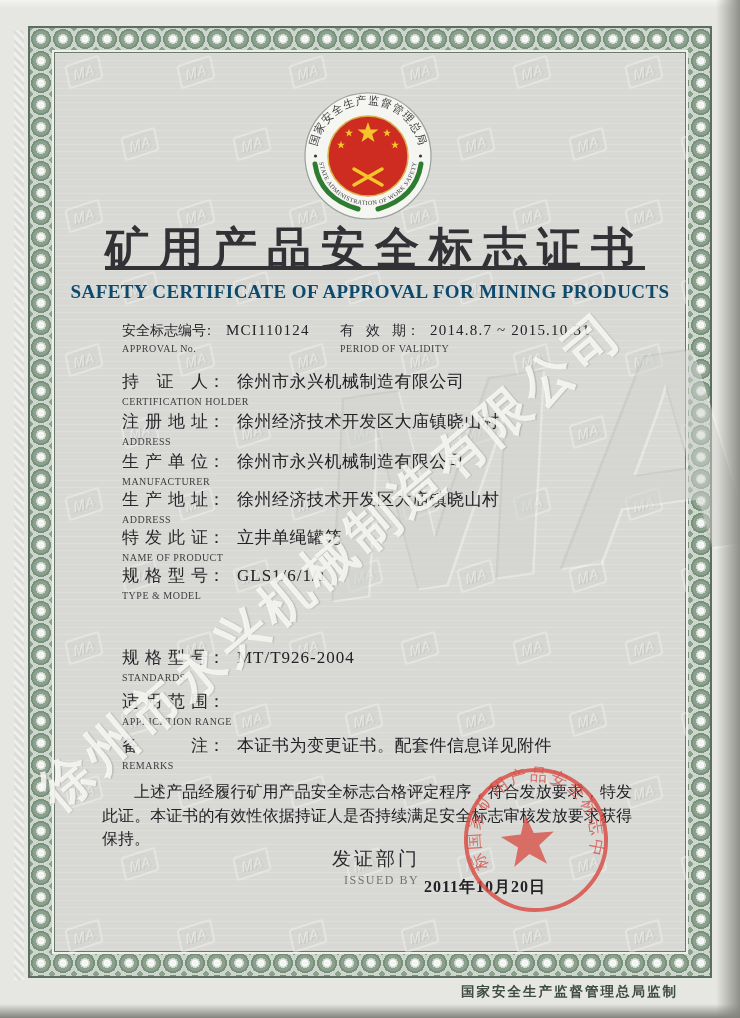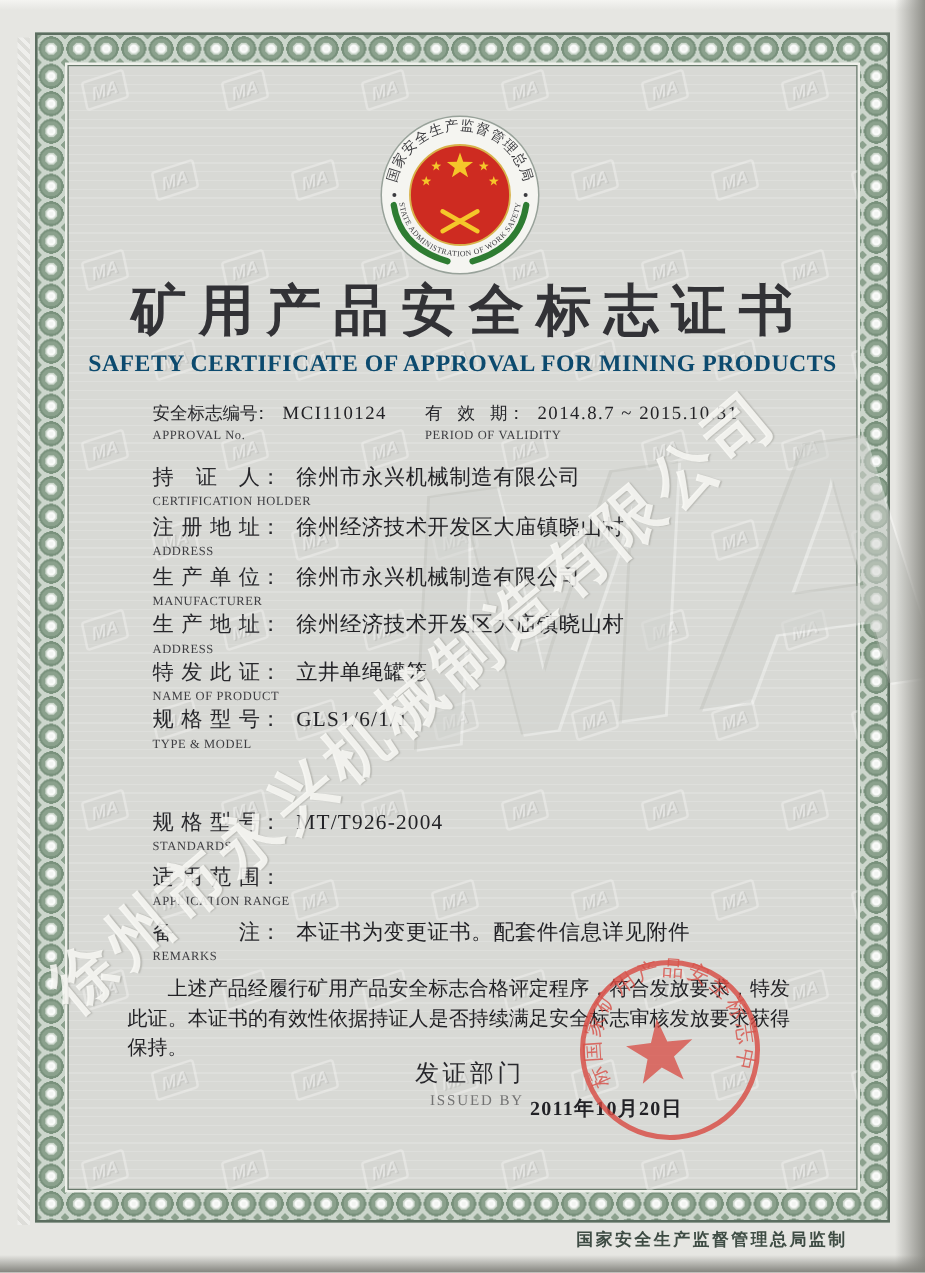--- a/index.html
+++ b/index.html
@@ -62,21 +62,21 @@
     position:absolute;left:70px;top:756px;z-index:3;white-space:nowrap;
     transform:rotate(-40deg);transform-origin:left bottom;
     font-size:52px;font-weight:bold;letter-spacing:5px;
     color:rgba(252,252,249,.82);
     text-shadow:1px 1px 1px rgba(150,150,144,.45);
     pointer-events:none;
   }
   
   .tx{position:absolute;z-index:2;}
   .title-cn{left:0;width:740px;top:219px;text-align:center;
-    font-size:44px;font-weight:600;letter-spacing:10px;color:#323236;padding-left:10px;box-sizing:border-box;}
+    font-size:44px;font-weight:600;letter-spacing:10px;color:#323236;padding-left:10px;box-sizing:border-box;text-decoration:underline;}
   .title-en{left:0;width:740px;top:281px;text-align:center;
     font-size:19px;font-weight:bold;letter-spacing:.4px;color:#0c4a6e;}
   .row{position:absolute;left:122px;z-index:2;white-space:nowrap;}
   .cnline{display:flex;align-items:baseline;}
   .lbl{display:inline-block;width:86px;text-align:justify;text-align-last:justify;
     font-size:17px;color:#28282c;}
   .colon{font-size:17px;color:#28282c;}
   .val{margin-left:12px;font-size:17px;color:#222226;letter-spacing:.5px;}
   .en{font-size:10px;color:#3d3d41;letter-spacing:.5px;margin-top:3px;}
   .row.small .lbl{width:80px;font-size:14px;}

